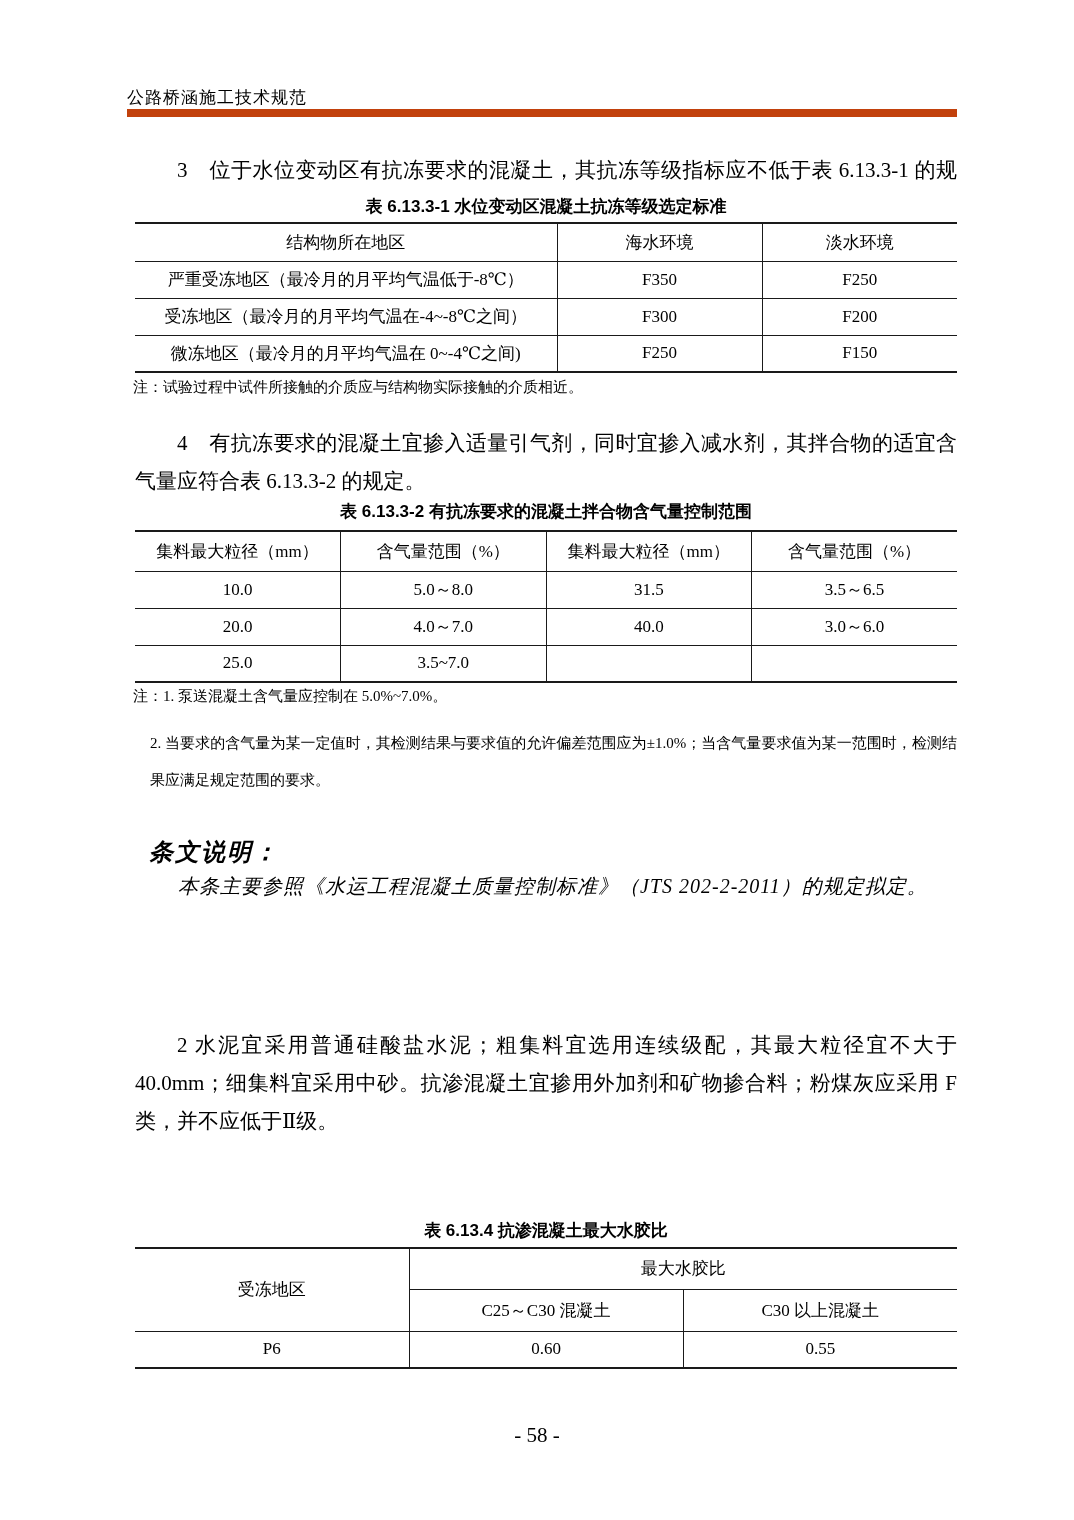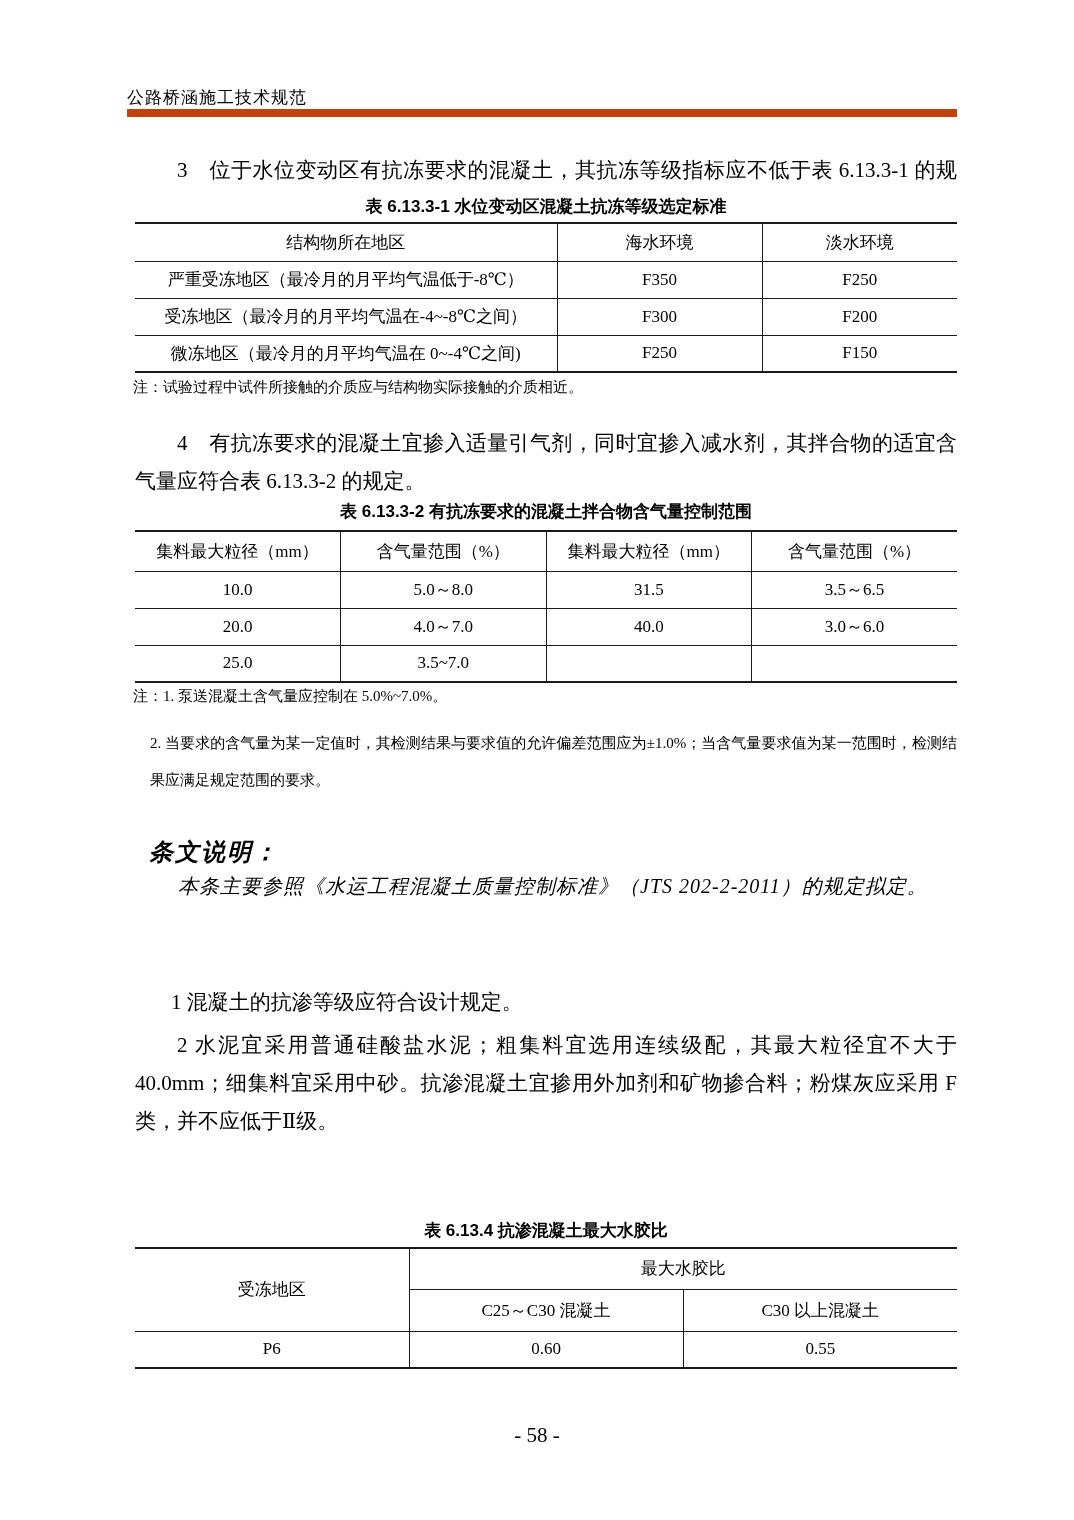--- a/index.html
+++ b/index.html
@@ -152,21 +152,20 @@
   <div class="abs note" style="top:684px;">
     <div>注：1. 泵送混凝土含气量应控制在 5.0%~7.0%。</div>
     <div class="note-hang">2. 当要求的含气量为某一定值时，其检测结果与要求值的允许偏差范围应为±1.0%；当含气量要求值为某一范围时，检测结果应满足规定范围的要求。</div>
   </div>
 
   <div class="abs commentary-label" style="top:836px;">条文说明：</div>
 
   <div class="abs commentary-text" style="top:873px;">本条主要参照《水运工程混凝土质量控制标准》（JTS 202-2-2011）的规定拟定。</div>
 
 
-  <div class="abs sec-item-single" style="top:988px;">1 混凝土的抗渗等级应符合设计规定。</div>
 
   <div class="abs body-par" style="top:1026px; height:116px;">2 水泥宜采用普通硅酸盐水泥；粗集料宜选用连续级配，其最大粒径宜不大于 40.0mm；细集料宜采用中砂。抗渗混凝土宜掺用外加剂和矿物掺合料；粉煤灰应采用 F 类，并不应低于Ⅱ级。</div>
 
 
   <div class="abs tbl-title" style="top:1219px;">表 6.13.4  抗渗混凝土最大水胶比</div>
 
   <table class="abs doc-tbl" style="top:1247px; left:135px;">
     <tbody>
         <tr style="height:41px;">
       <td class="t3a vline-right" rowspan="2">受冻地区</td>

